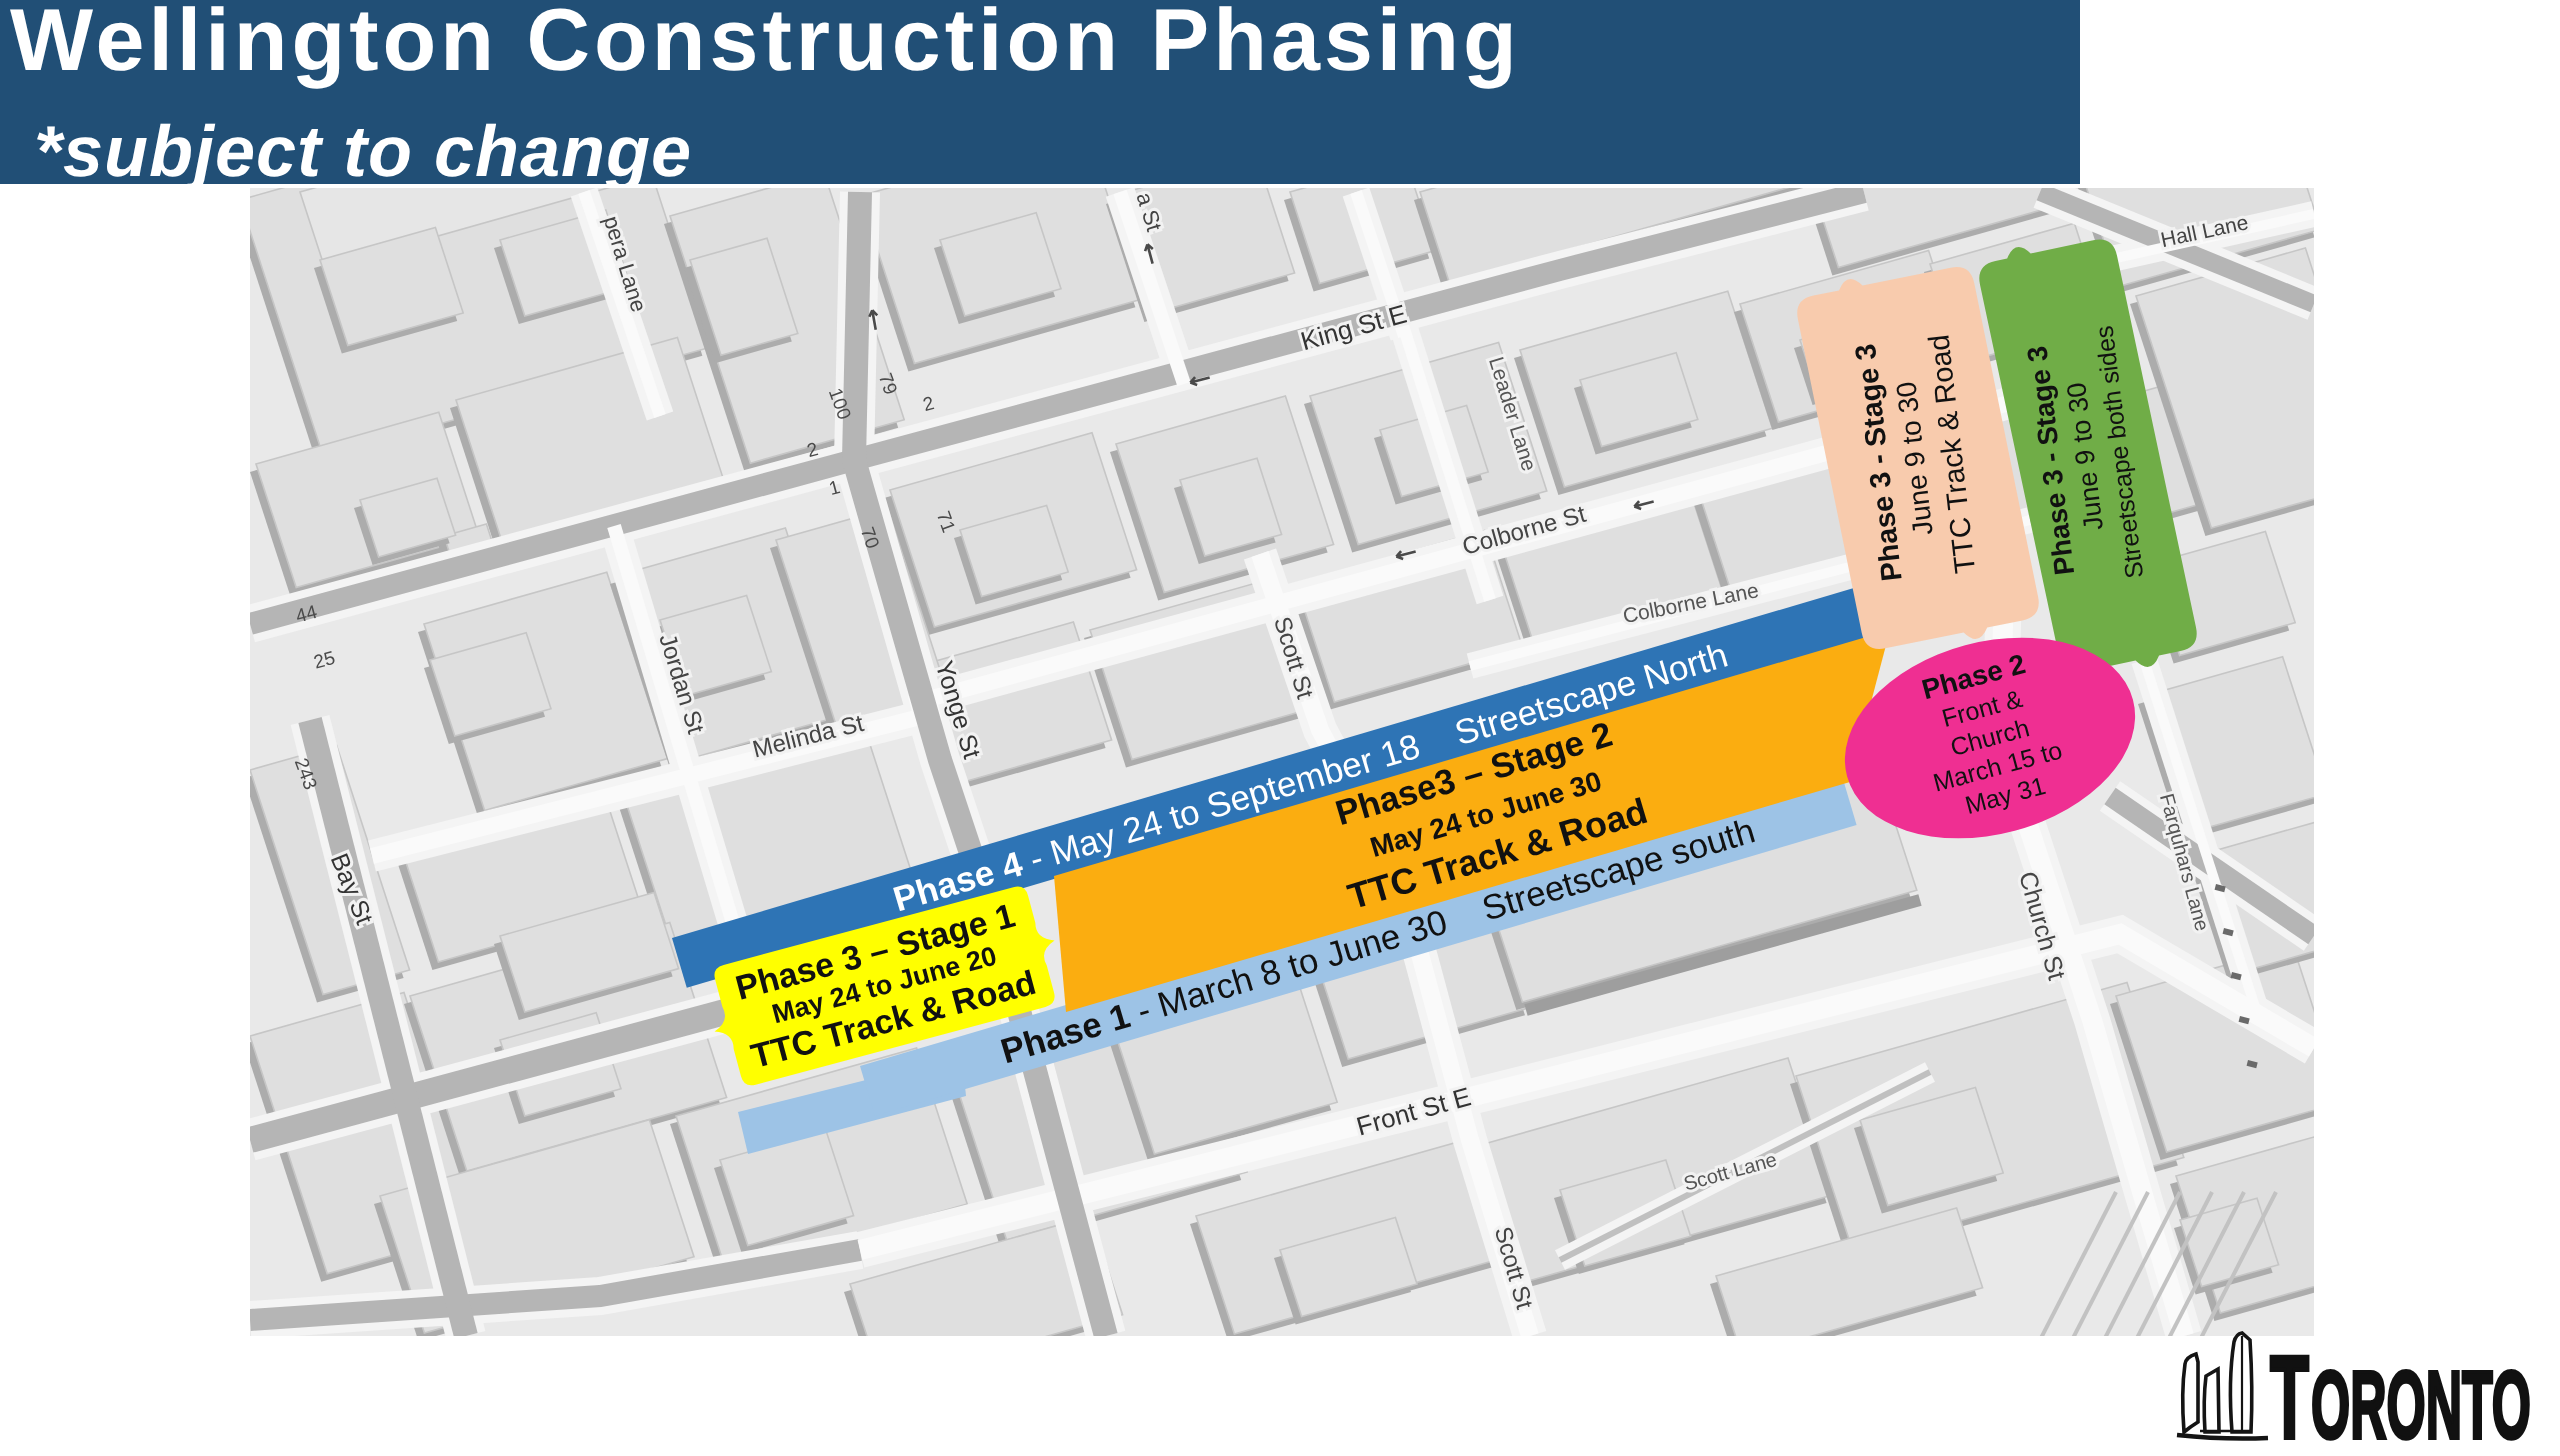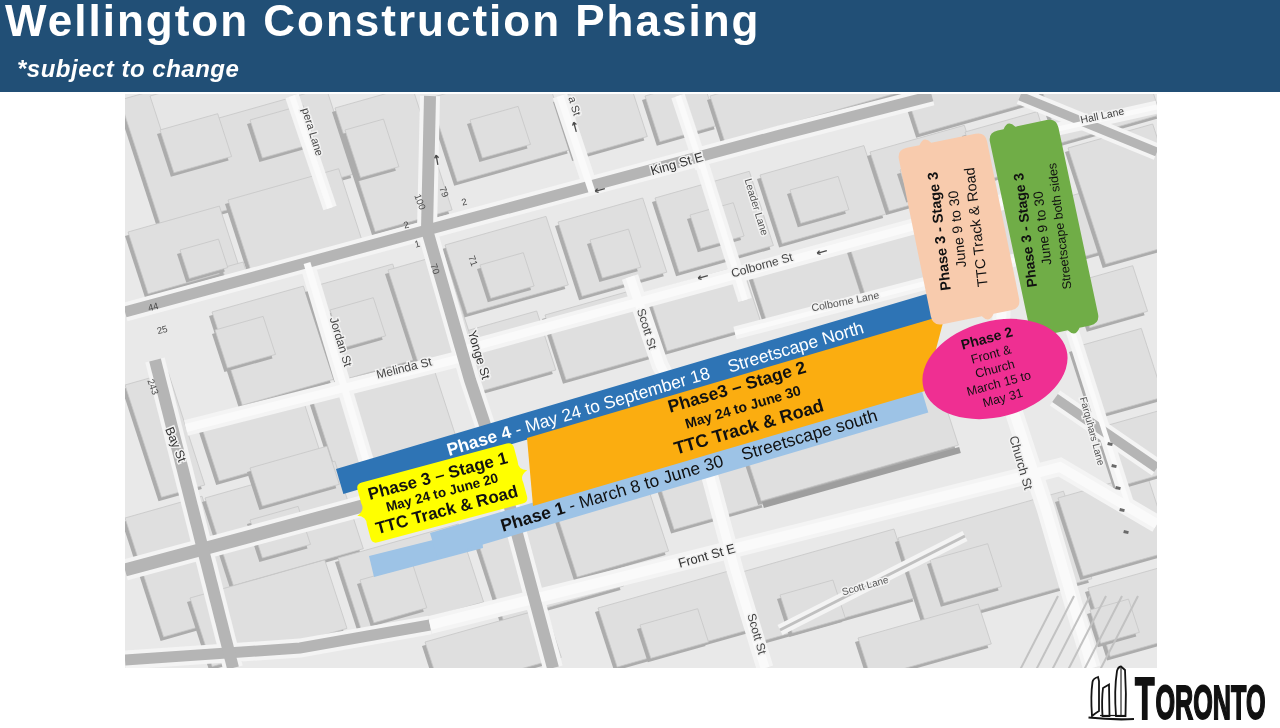--- a/index.html
+++ b/index.html
@@ -1,17 +1,17 @@
 <!DOCTYPE html>
 <html><head><meta charset="utf-8"><style>
 html,body{margin:0;padding:0;width:1280px;height:728px;background:#ffffff;overflow:hidden;
 font-family:"Liberation Sans",sans-serif;}
-#hdr{position:absolute;left:0;top:0;width:1280px;height:92px;background:#214f76;}
+#hdr{position:absolute;left:0;top:0;width:1040px;height:92px;background:#214f76;}
 #t1{position:absolute;left:5px;top:-4px;color:#fff;font-size:44px;font-weight:bold;letter-spacing:2px;}
-#t2{position:absolute;left:17px;top:55px;color:#fff;font-size:24px;font-weight:bold;font-style:italic;letter-spacing:0.5px;}
+#t2{position:absolute;left:17px;top:55px;color:#fff;font-size:36px;font-weight:bold;font-style:italic;letter-spacing:0.5px;}
 </style></head>
 <body>
 <div id="hdr">
     <div id="t1">Wellington Construction Phasing</div>
     <div id="t2">*subject to change</div>
   </div>
 <svg width="1280" height="728" viewBox="0 0 1280 728" font-family="Liberation Sans" style="position:absolute;left:0;top:0">
 <defs>
       <clipPath id="mapclip">
         <rect x="125" y="94" width="1032" height="574"></rect>

